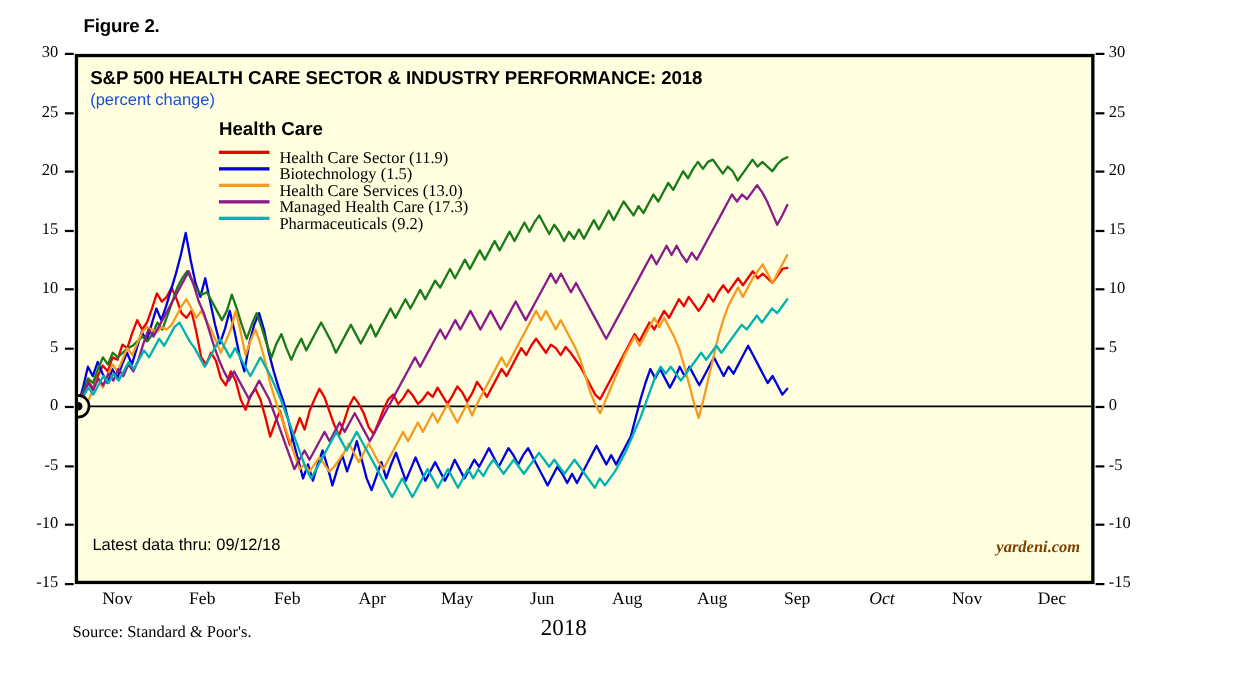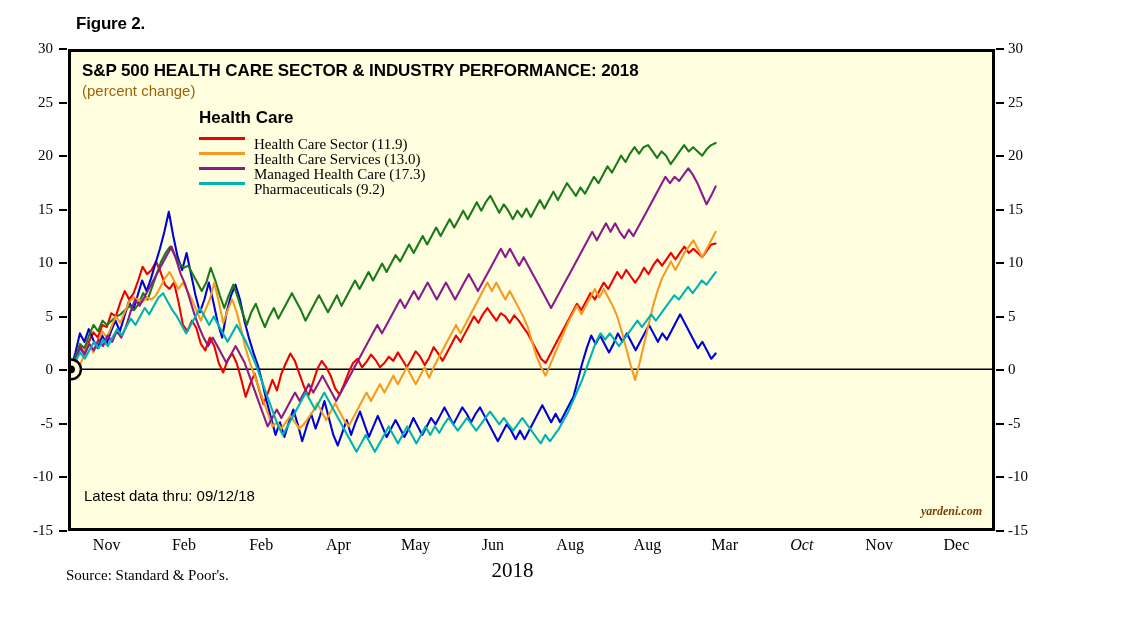--- a/index.html
+++ b/index.html
@@ -56,21 +56,21 @@
     color: #000000;
     white-space: nowrap;
     letter-spacing: -0.1px;
   }
   #chart-subtitle {
     position: absolute;
     left: 11px;
     top: 30px;
     font-family: "Liberation Sans", sans-serif;
     font-size: 15px;
-    color: #a16207;
+    color: #1d4ed8;
     white-space: nowrap;
   }
 
   #legend {
     position: absolute;
     left: 128px;
     top: 56px;
   }
   #legend-title {
     font-family: "Liberation Sans", sans-serif;
@@ -108,25 +108,25 @@
     bottom: 24px;
     font-family: "Liberation Sans", sans-serif;
     font-size: 15px;
     color: #000000;
     white-space: nowrap;
   }
 
   #watermark {
     position: absolute;
     right: 10px;
-    bottom: 9px;
+    bottom: 21px;
     font-family: "Liberation Serif", serif;
     font-weight: bold;
     font-style: italic;
-    font-size: 12px;
+    font-size: 15px;
     color: #7b3f00;
     white-space: nowrap;
   }
 
   .ytick-label {
     position: absolute;
     font-family: "Liberation Serif", serif;
     font-size: 15px;
     color: #000000;
     white-space: nowrap;
@@ -192,20 +192,24 @@
 
   <div id="chart-title">S&amp;P 500 HEALTH CARE SECTOR &amp; INDUSTRY PERFORMANCE: 2018</div>
   <div id="chart-subtitle">(percent change)</div>
 
   <div id="legend">
     <div id="legend-title">Health Care</div>
     <div id="legend-rows">
         <div class="legend-row">
           <span class="legend-swatch" style="border-top-color: rgb(238, 0, 0);"></span>
           <span class="legend-label">Health Care Sector (11.9)</span>
+        </div>
+        <div class="legend-row">
+          <span class="legend-swatch" style="border-top-color: rgb(0, 0, 221);"></span>
+          <span class="legend-label">Biotechnology (1.5)</span>
         </div>
         <div class="legend-row">
           <span class="legend-swatch" style="border-top-color: rgb(245, 155, 35);"></span>
           <span class="legend-label">Health Care Services (13.0)</span>
         </div>
         <div class="legend-row">
           <span class="legend-swatch" style="border-top-color: rgb(139, 26, 139);"></span>
           <span class="legend-label">Managed Health Care (17.3)</span>
         </div>
         <div class="legend-row">
@@ -261,20 +265,20 @@
     <div class="ytick-label left" style="left: 13px; top: 40px;">30</div>
     <div class="ytick-label right" style="left: 1008px; top: 40px;">30</div>
     <div class="xtick-label" style="left: 76.625px; top: 536px; width: 60px;">Nov</div>
     <div class="xtick-label" style="left: 153.875px; top: 536px; width: 60px;">Feb</div>
     <div class="xtick-label" style="left: 231.125px; top: 536px; width: 60px;">Feb</div>
     <div class="xtick-label" style="left: 308.375px; top: 536px; width: 60px;">Apr</div>
     <div class="xtick-label" style="left: 385.625px; top: 536px; width: 60px;">May</div>
     <div class="xtick-label" style="left: 462.875px; top: 536px; width: 60px;">Jun</div>
     <div class="xtick-label" style="left: 540.125px; top: 536px; width: 60px;">Aug</div>
     <div class="xtick-label" style="left: 617.375px; top: 536px; width: 60px;">Aug</div>
-    <div class="xtick-label" style="left: 694.625px; top: 536px; width: 60px;">Mar</div>
+    <div class="xtick-label" style="left: 694.625px; top: 536px; width: 60px;">Sep</div>
     <div class="xtick-label" style="left: 771.875px; top: 536px; width: 60px; font-style: italic;">Oct</div>
     <div class="xtick-label" style="left: 849.125px; top: 536px; width: 60px;">Nov</div>
     <div class="xtick-label" style="left: 926.375px; top: 536px; width: 60px;">Dec</div>
     <div id="xaxis-name" style="left: 491.5px; top: 558px; width: 80px;">2018</div>
   </div>
 
 <div id="source-note">Source: Standard &amp; Poor's.</div>
 
 </body></html>

